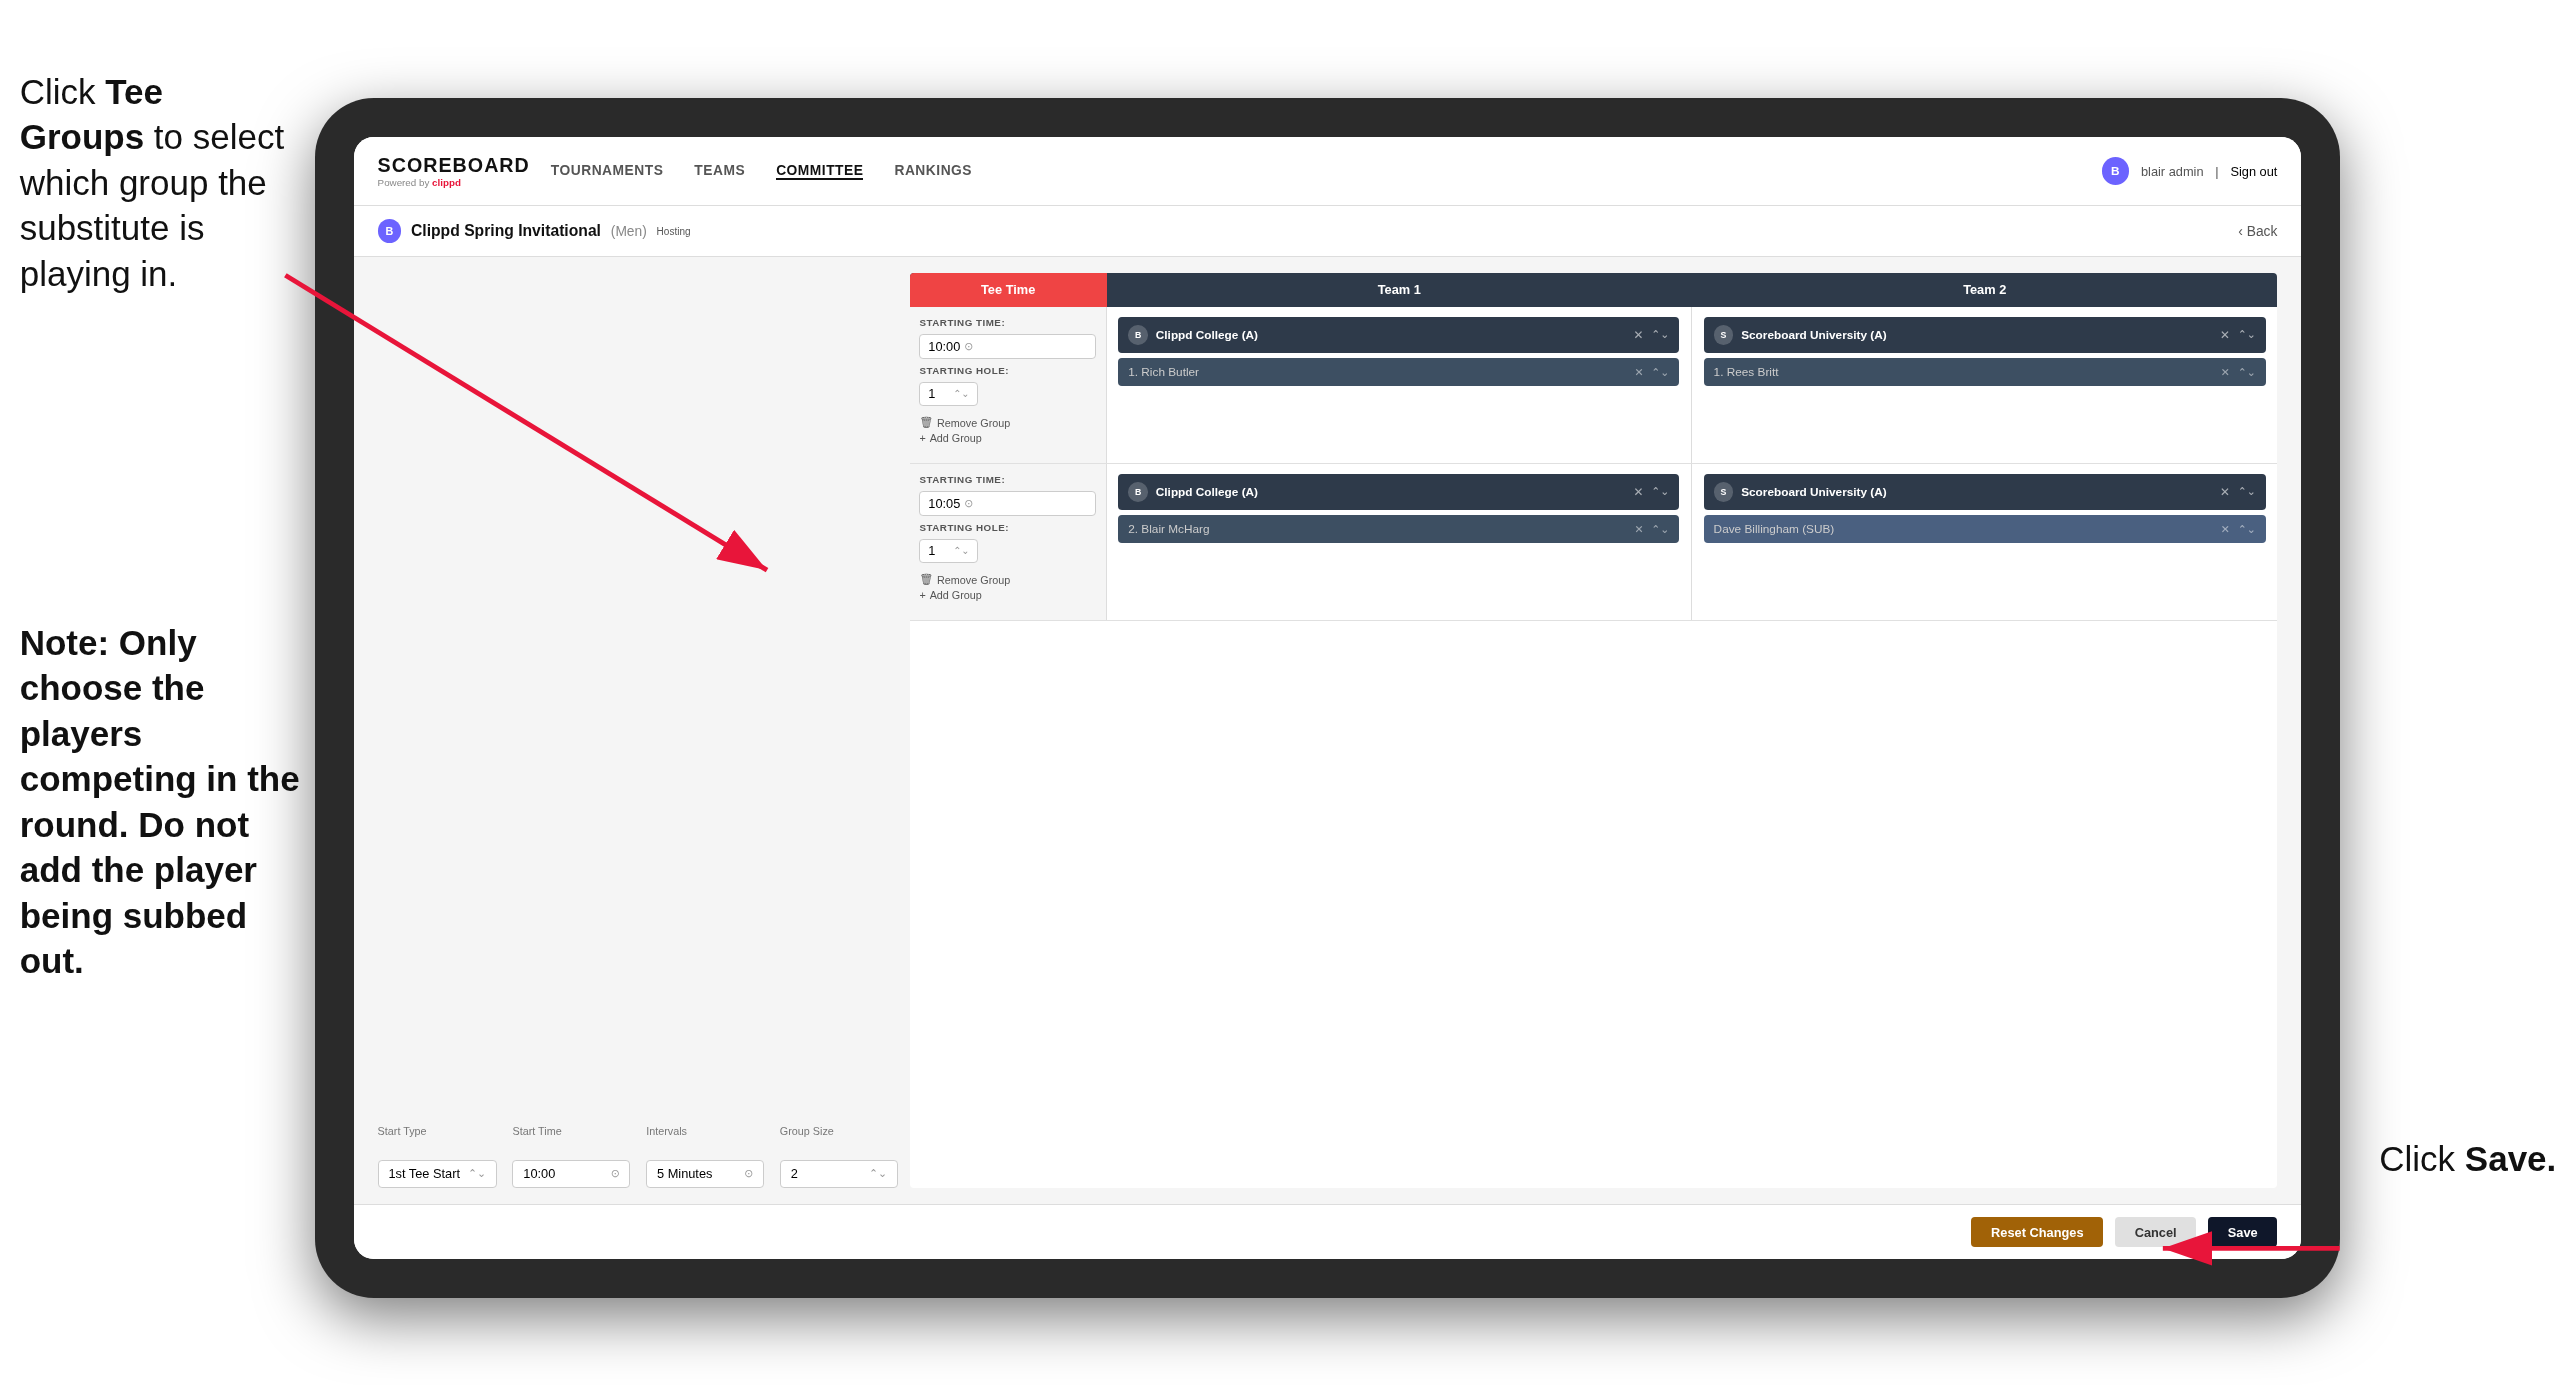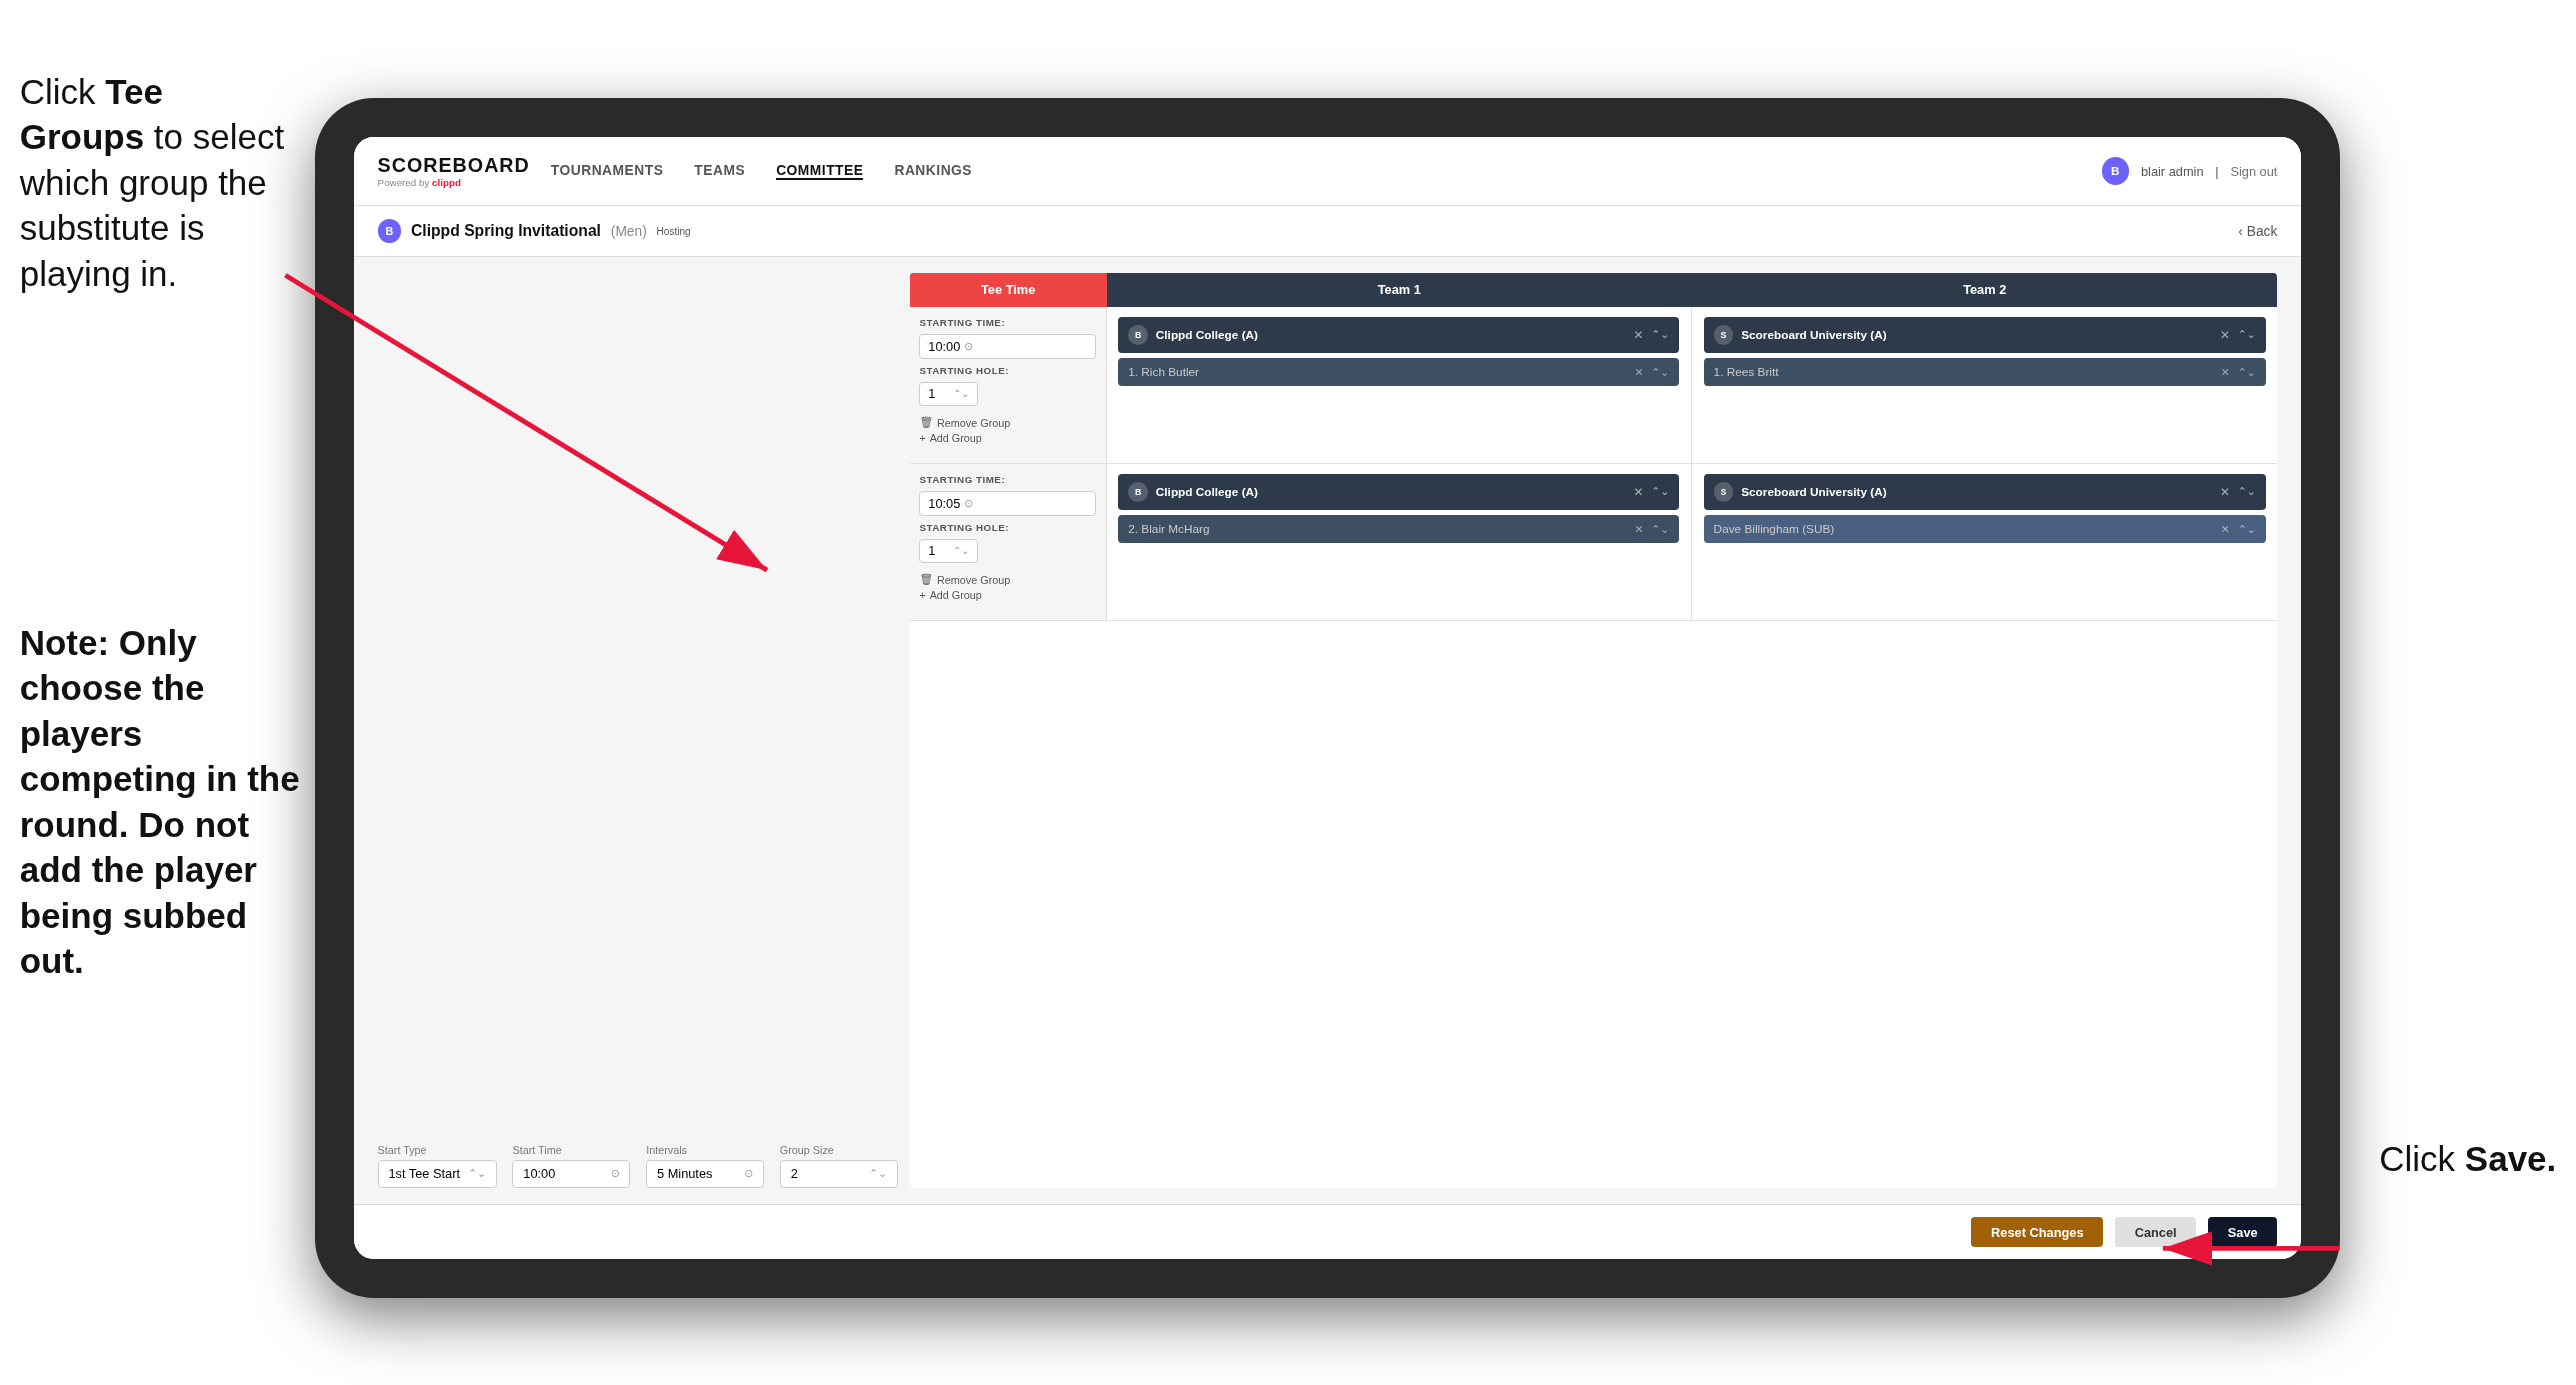--- a/index.html
+++ b/index.html
@@ -212,20 +212,21 @@
       border: 1px solid #ccc;
       border-radius: 3.9px;
       padding: 5.9px 9.8px;
       font-size: 12.8px;
       display: flex;
       align-items: center;
       justify-content: space-between;
       gap: 7.9px;
       min-width: 118px;
       cursor: pointer;
+      margin-top: 19px;
     }
     .config-input-arrow {
       color: #999;
       font-size: 10.8px;
     }
 
     
     .tee-table {
       background: #fff;
       border-radius: 3.9px;
@@ -454,21 +455,21 @@
       <div class="nav-links">
         <span class="nav-link">TOURNAMENTS</span>
         <span class="nav-link">TEAMS</span>
         <span class="nav-link active">COMMITTEE</span>
         <span class="nav-link">RANKINGS</span>
       </div>
       <div class="nav-right">
         <div class="nav-avatar">B</div>
         <span>blair admin</span>
         <span>|</span>
-        <span style="cursor:pointer;color:#737373;">Sign out</span>
+        <span style="cursor:pointer;color:#000000;">Sign out</span>
       </div>
     </div>
 
     <div class="sub-header">
       <div class="sub-header-badge">B</div>
       <span class="sub-header-title">Clippd Spring Invitational</span>
       <span class="sub-header-tag">(Men)</span>
       <span class="sub-header-hosting">Hosting</span>
       <span class="sub-header-back">Back</span>
     </div>

